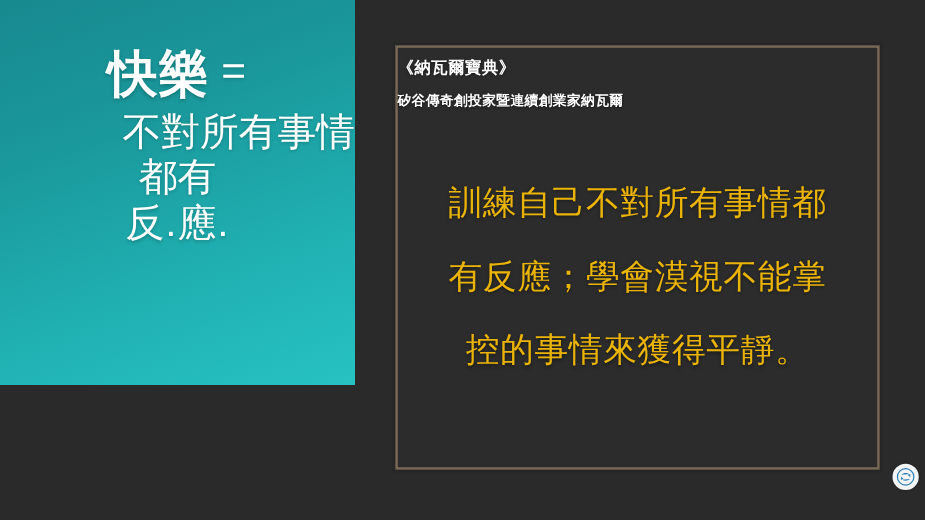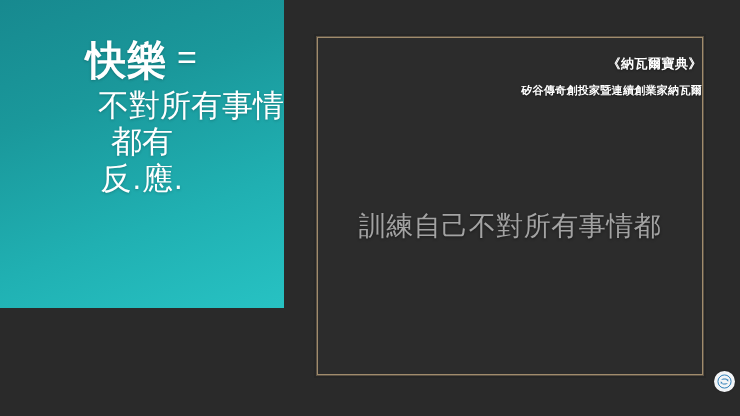--- a/index.html
+++ b/index.html
@@ -79,22 +79,22 @@
     outline: 1px solid #5a5144;
     background: #2c2c2c;
     box-sizing: border-box;
     box-shadow: 0 0 0 3px #262626;
     display: flex;
     flex-direction: column;
     align-items: center;
   }
   #card-header {
     width: 100%;
-    text-align: right;
-    padding-top: 16px;
+    text-align: left;
+    padding-top: 6px;
     color: #ffffff;
   }
   #book-title {
     font-size: 13px;
     font-weight: 700;
     letter-spacing: 0.5px;
     line-height: 1.5;
     text-shadow: 0 1px 2px rgba(0,0,0,0.5);
   }
   #author-line {
@@ -109,21 +109,21 @@
     display: flex;
     flex-direction: column;
     justify-content: center;
     align-items: center;
     width: 100%;
     padding: 0 14px 18px 14px;
     box-sizing: border-box;
   }
   .qline {
     display: block;
-    color: #a3a3a3;
+    color: #eab308;
     font-size: 27px;
     font-weight: 400;
     line-height: 1.0;
     letter-spacing: 0.5px;
     white-space: nowrap;
     text-shadow: 0 1px 3px rgba(0,0,0,0.45);
     margin: 16px 0;
   }
 
   
@@ -184,20 +184,22 @@
 
   <div id="right-panel">
 
     <div id="quote-card">
       <div id="card-header">
         <div id="book-title">《納瓦爾寶典》</div>
         <div id="author-line">矽谷傳奇創投家暨連續創業家納瓦爾</div>
       </div>
       <div id="quote-body">
         <span class="qline">訓練自己不對所有事情都</span>
+        <span class="qline">有反應；學會漠視不能掌</span>
+        <span class="qline">控的事情來獲得平靜。</span>
       </div>
     </div>
 
   </div>
 
 
   <div id="watermark-badge">
     <svg width="15" height="15" viewBox="0 0 24 24">
       <circle cx="12" cy="12" r="10.5" fill="none" stroke="#2f7fb8" stroke-width="1.6"></circle>
       <path d="M6.5 9.2 C9 6.4 15.2 6.4 17.4 9.2 L14.6 9.2 L18 12.4 L18 8.4 Z" fill="#2f7fb8"></path>

